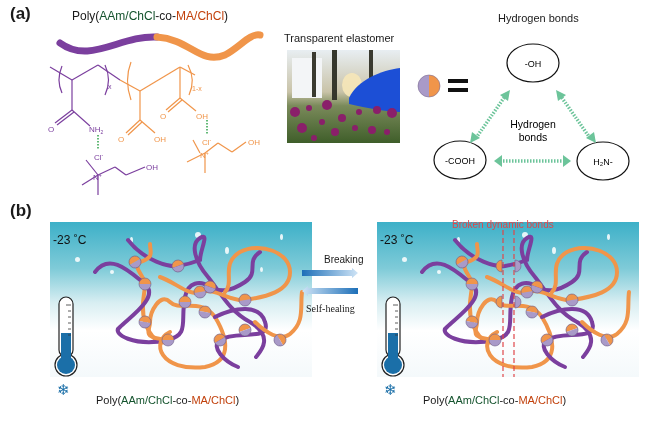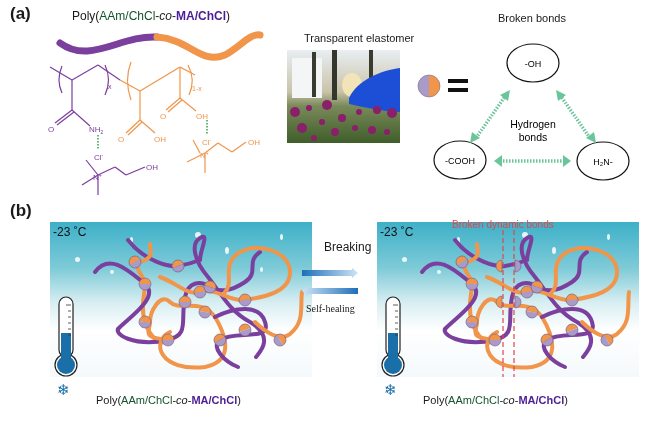--- a/index.html
+++ b/index.html
@@ -1,28 +1,28 @@
 <!DOCTYPE html>
 <html><head>
 <meta charset="utf-8">
 <style>
   html, body { margin:0; padding:0; background:#ffffff; }
   body { width:662px; height:426px; position:relative; overflow:hidden; font-family:"Liberation Sans", sans-serif; color:#1a1a1a; }
   .abs { position:absolute; }
   .panel-label { font-weight:bold; font-size:17px; }
   .title { font-size:12px; white-space:nowrap; }
   .purple { color:#14532d; }
-  .orange { color:#4c1d95;font-weight:bold; }
-  .ital { font-style:italic; }
+  .orange { color:#c2410c; }
+  .ital { }
   svg text { font-family:"Liberation Sans", sans-serif; }
   .photo { position:absolute; left:287px; top:50px; width:113px; height:93px; overflow:hidden; }
   .scene { position:absolute; top:222px; width:262px; height:155px; overflow:hidden;
            background:linear-gradient(180deg,#3db0c8 0%,#7fcbd8 30%,#d8eef2 52%,#ffffff 70%,#f4f9fb 100%); }
   .snow { position:absolute; background:#fff; border-radius:50%; opacity:0.85; }
-  .temp { position:absolute; font-size:12px; color:#111; }
+  .temp { position:absolute; font-size:12px; color:#111;margin-top:8px; }
   .caption { position:absolute; font-size:11px; white-space:nowrap; }
 </style>
 </head>
 <body>
 
 <div class="abs panel-label" style="left:10px;top:4px;">(a)</div>
 
 <div class="abs title" style="left:72px;top:9px;">
   <span>Poly(</span><span class="purple">AAm/ChCl</span><span>-</span><span class="ital">co</span><span>-</span><span class="orange">MA/ChCl</span><span>)</span>
 </div>
@@ -84,21 +84,21 @@
   <text x="160" y="94" font-size="8" fill="#f0954a">O</text>
   <text x="196" y="94" font-size="8" fill="#f0954a">OH</text>
   <text x="94" y="135" font-size="8" fill="#7b3f9e"><tspan>Cl</tspan><tspan font-size="5" dy="-3">-</tspan></text>
   <text x="202" y="120" font-size="8" fill="#f0954a"><tspan>Cl</tspan><tspan font-size="5" dy="-3">-</tspan></text>
   <text x="93" y="155" font-size="8" fill="#7b3f9e"><tspan>N</tspan><tspan font-size="5" dy="-3">+</tspan></text>
   <text x="200" y="133" font-size="8" fill="#f0954a"><tspan>N</tspan><tspan font-size="5" dy="-3">+</tspan></text>
   <text x="146" y="145" font-size="8" fill="#7b3f9e">OH</text>
   <text x="248" y="120" font-size="8" fill="#f0954a">OH</text>
 </svg>
 
-<div class="abs" style="left:284px;top:32px;font-size:11px;white-space:nowrap;margin-left:20px;">Transparent elastomer</div>
+<div class="abs" style="left:284px;top:32px;font-size:11px;white-space:nowrap;">Transparent elastomer</div>
 <div class="photo">
   <svg width="113" height="93">
     <defs>
       <linearGradient id="pbg" x1="0" y1="0" x2="0" y2="1">
         <stop offset="0" stop-color="#e8eef2"></stop>
           <stop offset="0.45" stop-color="#c9c3a8"></stop>
           <stop offset="0.6" stop-color="#7a8a5a"></stop>
           <stop offset="1" stop-color="#3f5e2a"></stop>
       </linearGradient>
     </defs>
@@ -121,21 +121,21 @@
         <circle cx="35" cy="72" r="3"></circle>
       <circle cx="48" cy="82" r="4"></circle>
         <circle cx="68" cy="78" r="3"></circle>
         <circle cx="85" cy="80" r="4"></circle>
       <circle cx="100" cy="82" r="3"></circle>
         <circle cx="27" cy="88" r="3"></circle>
     </g>
   </svg>
 </div>
 
-<div class="abs" style="left:498px;top:12px;font-size:11px;white-space:nowrap;">Broken bonds</div>
+<div class="abs" style="left:498px;top:12px;font-size:11px;white-space:nowrap;">Hydrogen bonds</div>
 <svg class="abs" style="left:410px;top:40px;" width="252" height="150">
   <g>
     <path d="M19 35 A11 11 0 0 1 19 57 Z" fill="#f0954a"></path>
     <path d="M19 35 A11 11 0 0 0 19 57 Z" fill="#a99ac8"></path>
     <circle cx="19" cy="46" r="11" fill="none" stroke="#7a6a90" stroke-width="0.6"></circle>
   </g>
   <rect x="38" y="39" width="20" height="4" fill="#111"></rect>
   <rect x="38" y="48" width="20" height="4" fill="#111"></rect>
   <g>
     <ellipse cx="123" cy="23" rx="26" ry="19" fill="#fff" stroke="#111" stroke-width="1.2"></ellipse>
@@ -270,21 +270,21 @@
       <line x1="16" y1="34" x2="19" y2="34"></line>
       <line x1="16" y1="40" x2="19" y2="40"></line>
     </g>
 </svg>
 <div class="abs" style="left:57px;top:381px;font-size:15px;color:#1b6fa8;">❄</div>
 
 <div class="caption" style="left:96px;top:394px;">
   <span>Poly(</span><span class="purple">AAm/ChCl</span><span>-</span><span class="ital">co</span><span>-</span><span class="orange">MA/ChCl</span><span>)</span>
 </div>
 
-<div class="abs" style="left:307px;top:240px;font-size:12px;padding-left:17px;">Breaking</div>
+<div class="abs" style="left:307px;top:254px;font-size:10px;padding-left:17px;">Breaking</div>
 <svg class="abs" style="left:302px;top:268px;" width="60" height="32">
   <defs>
     <linearGradient id="ar1" x1="0" x2="1">
         <stop offset="0" stop-color="#1d6fb8"></stop>
         <stop offset="1" stop-color="#cfe4f6"></stop>
       </linearGradient>
     <linearGradient id="ar2" x1="1" x2="0">
         <stop offset="0" stop-color="#1d6fb8"></stop>
         <stop offset="1" stop-color="#cfe4f6"></stop>
       </linearGradient>

